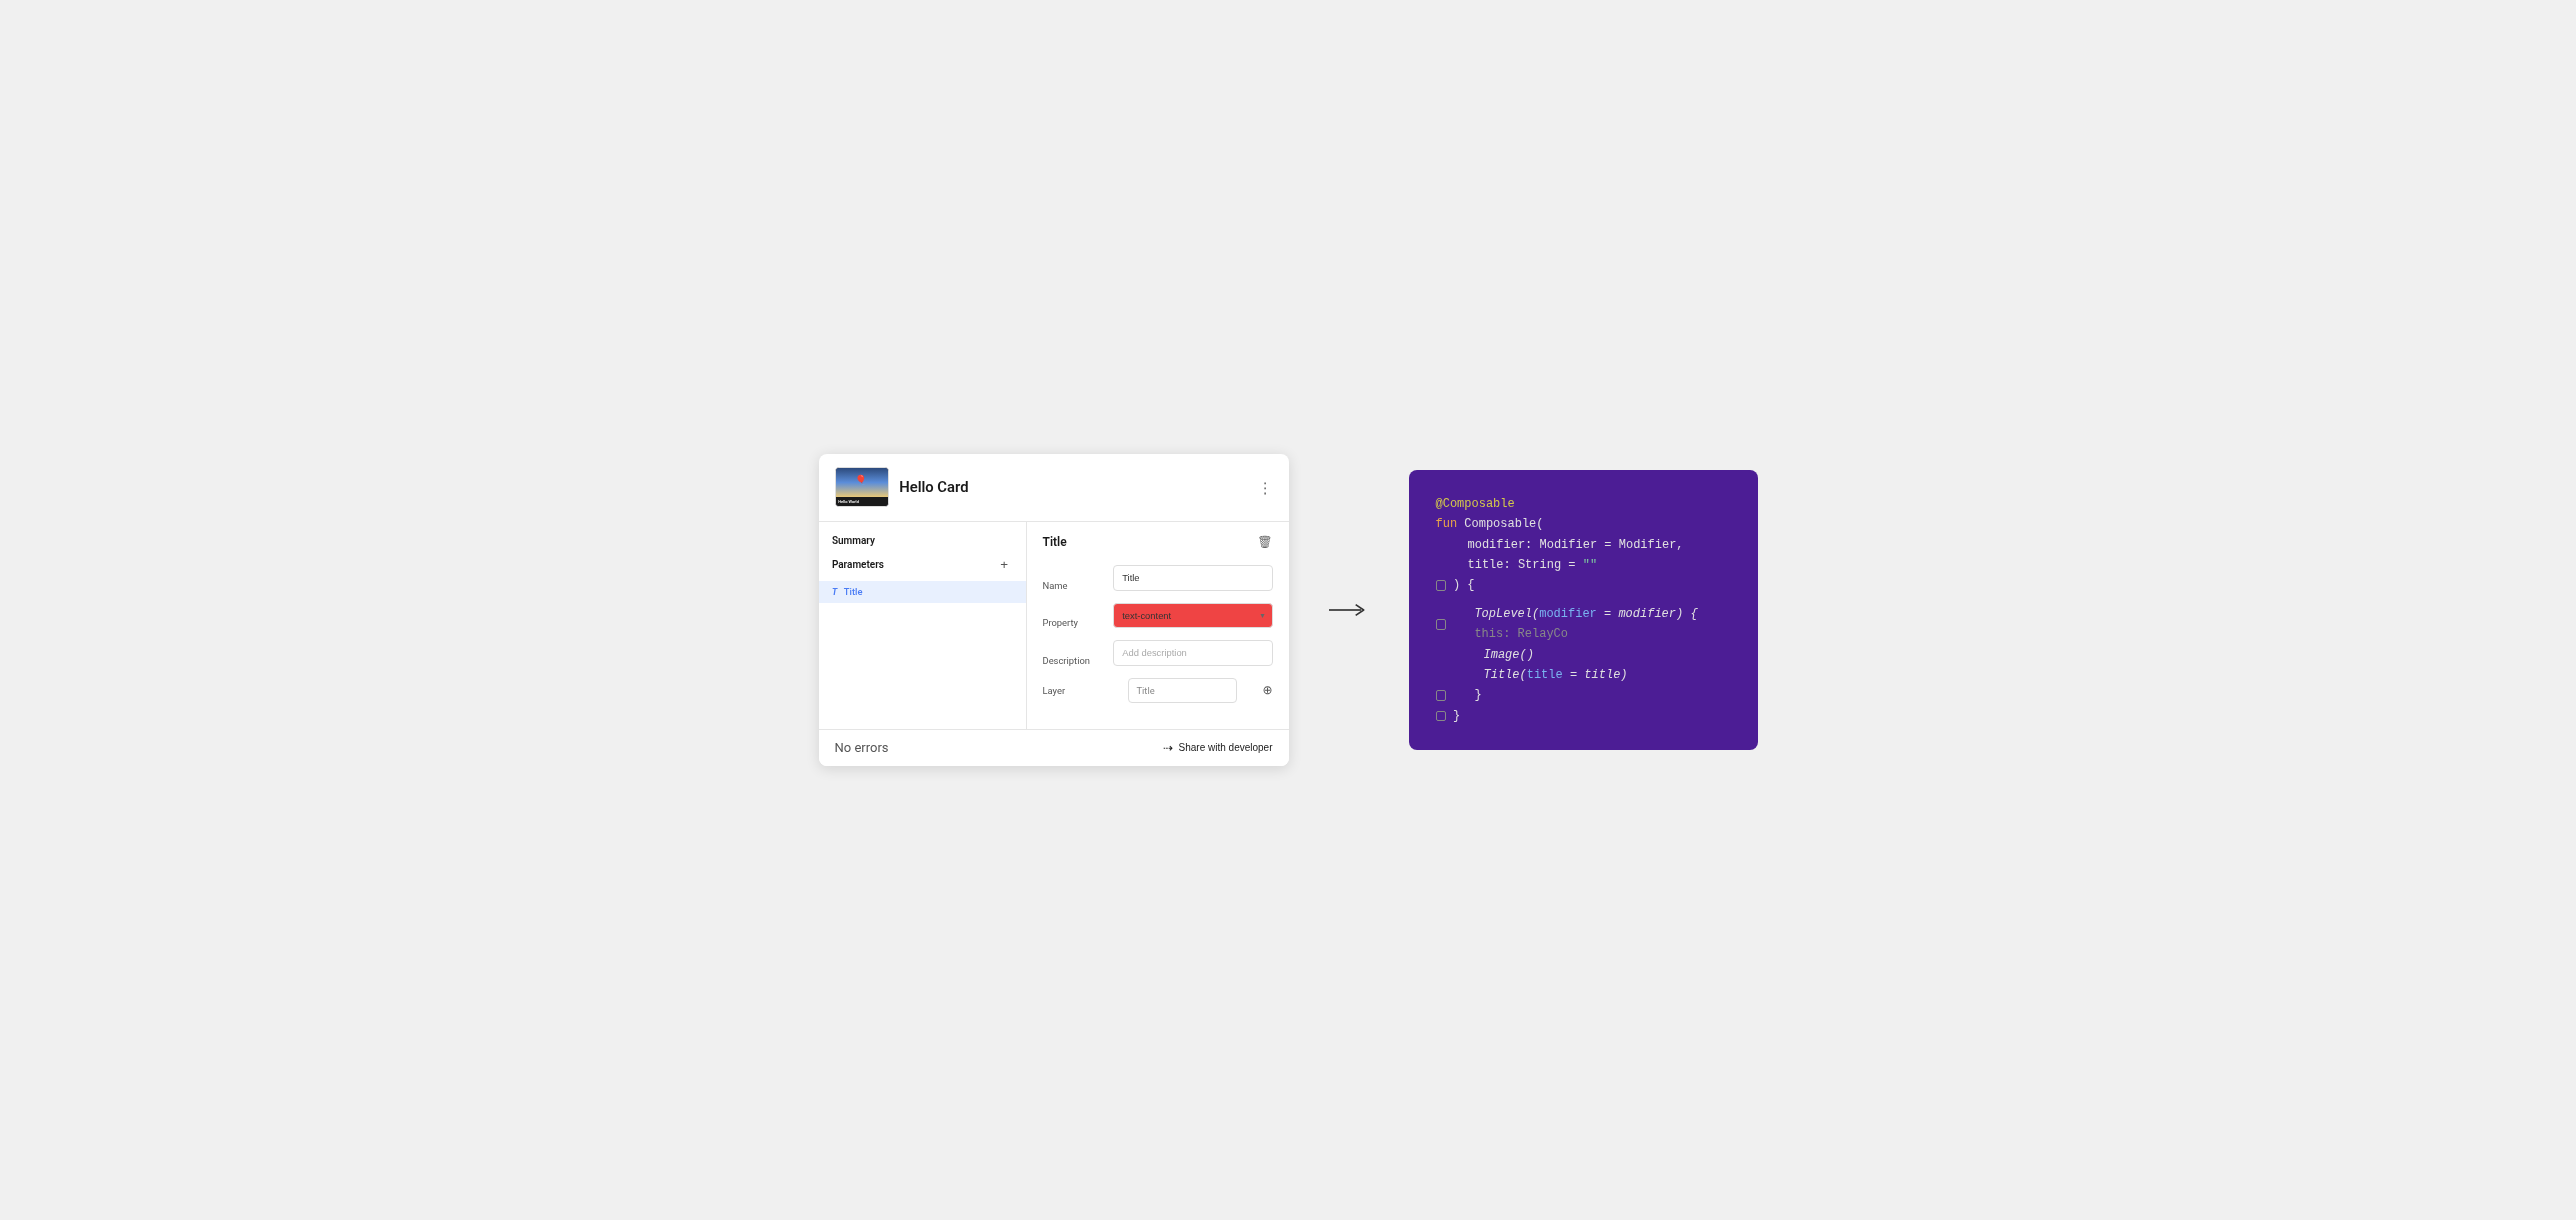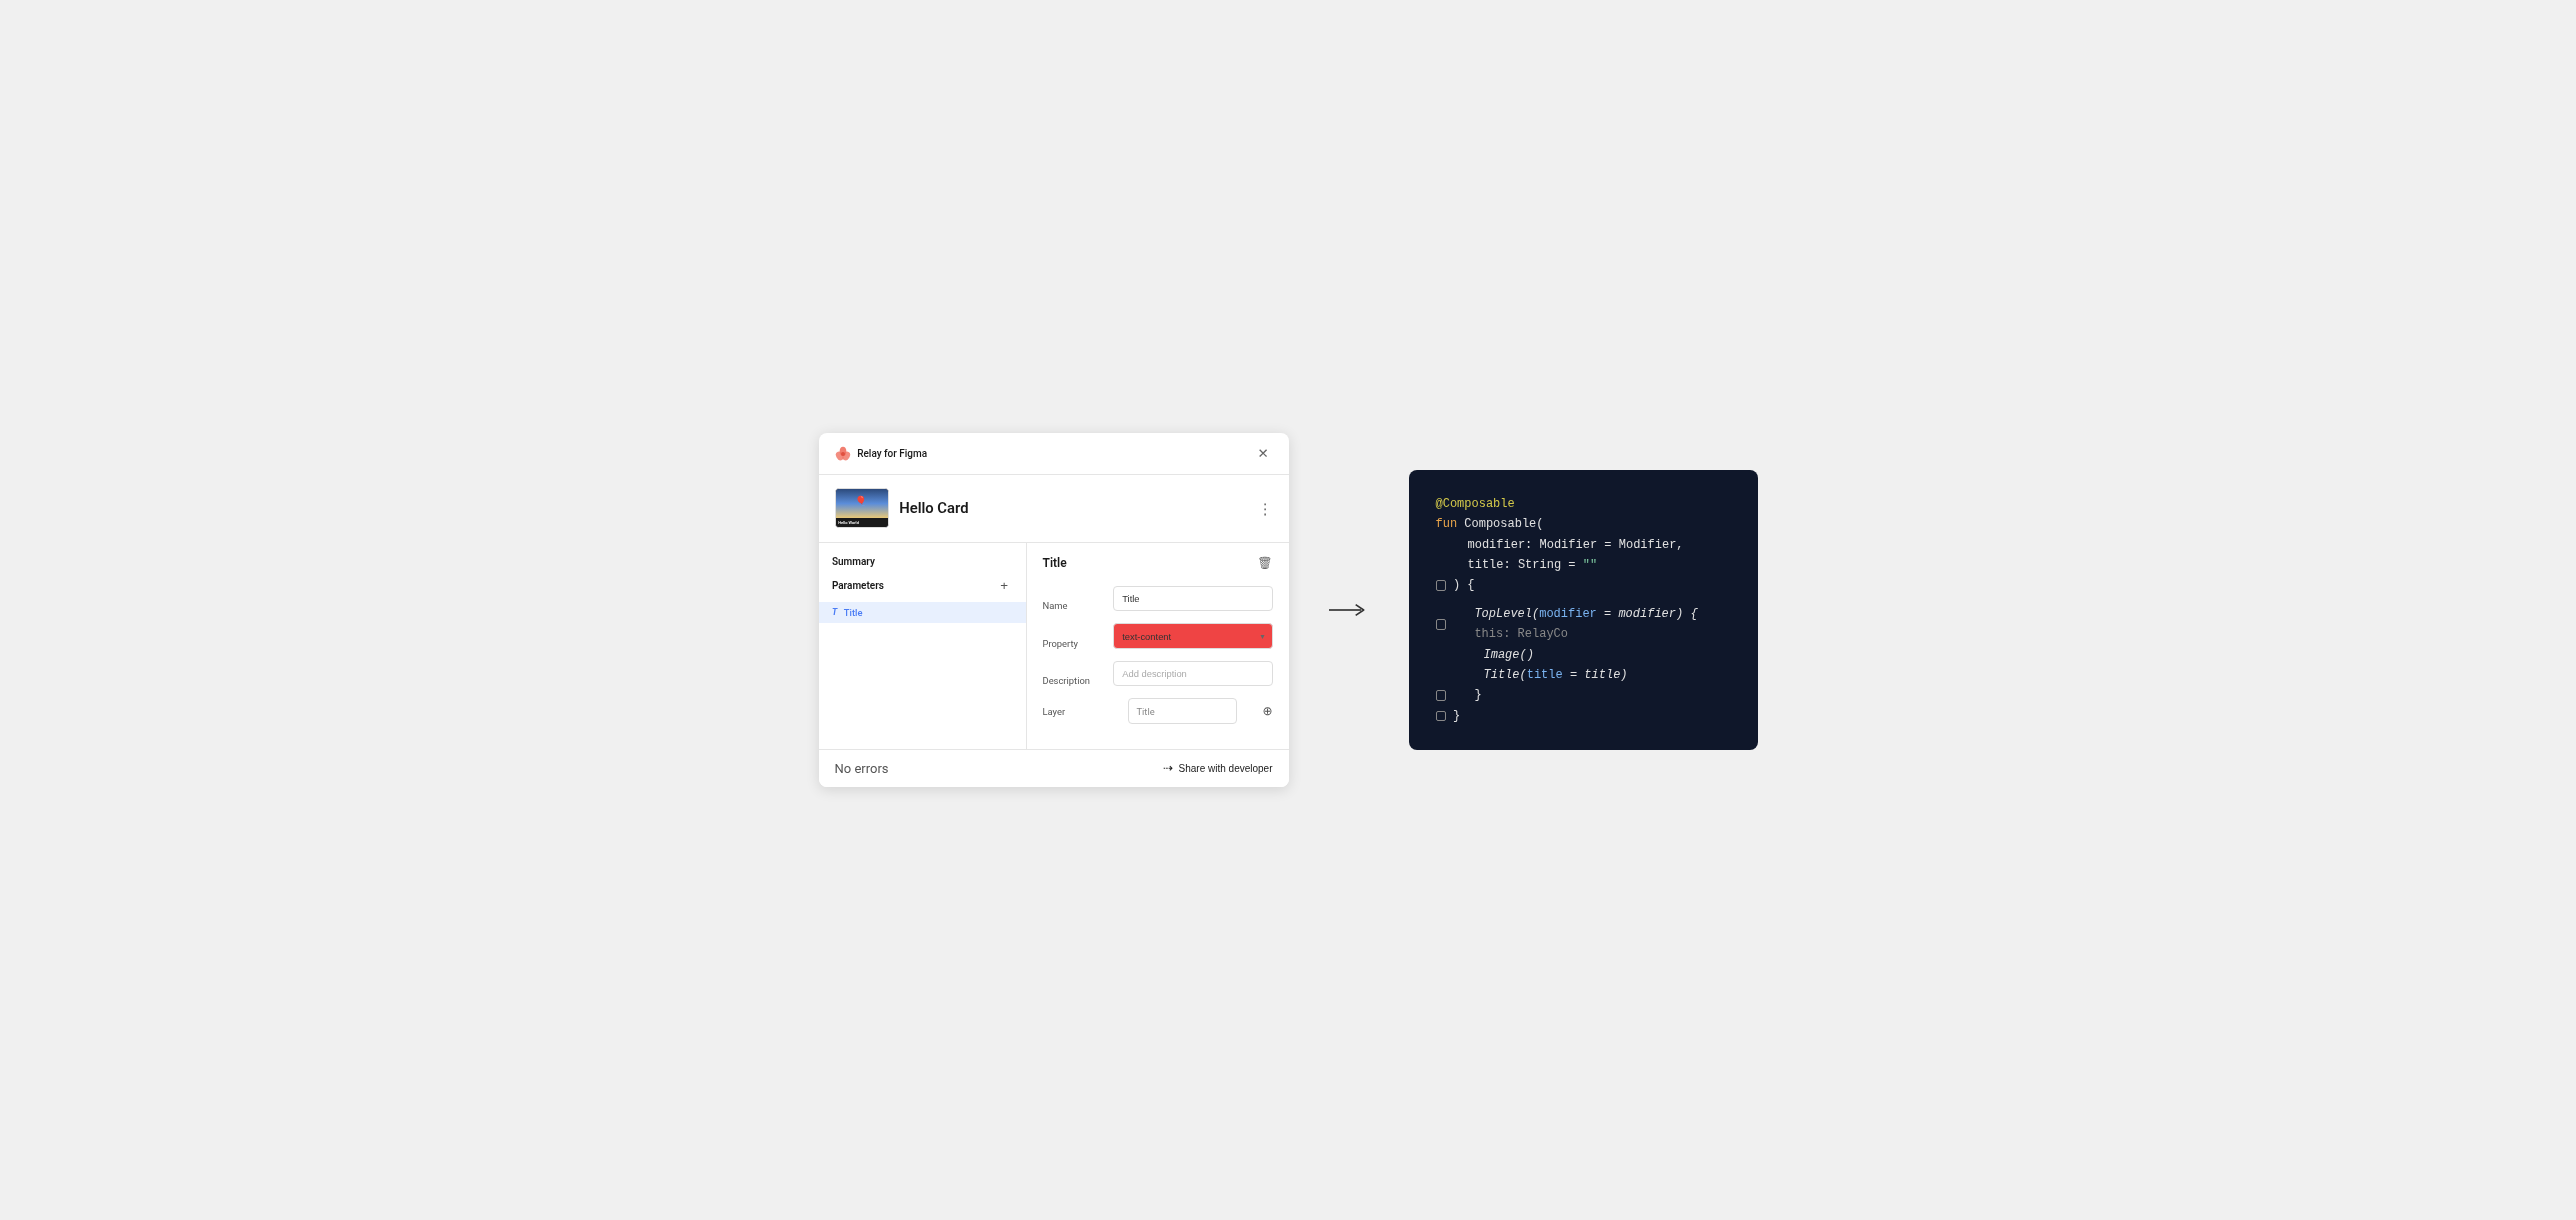--- a/index.html
+++ b/index.html
@@ -323,21 +323,21 @@
       justify-content: center;
       flex-shrink: 0;
     }
     .arrow-svg {
       width: 40px;
       height: 20px;
     }
 
     
     .code-panel {
-      background: #0f172a;
+      background: #4c1d95;
       border-radius: 8px;
       padding: 24px 27px;
       font-family: 'Courier New', monospace;
       font-size: 12px;
       line-height: 1.7;
       flex: 1;
       max-width: 510px;
       position: relative;
       overflow: hidden;
     }
@@ -366,35 +366,20 @@
     .c-gray { color: #888; }
     .c-italic { font-style: italic; }
   </style>
 </head>
 <body>
 
 <div class="main-container">
 
   <div class="panel">
 
-    <div class="panel-header">
-      <div class="panel-header-left">
-
-        <svg class="relay-logo" viewBox="0 0 24 24">
-          <ellipse cx="12" cy="8" rx="5" ry="7" fill="#f07060" opacity="0.9"></ellipse>
-          <ellipse cx="7" cy="15" rx="5" ry="7" fill="#f07060" opacity="0.8" transform="rotate(-30 7 15)"></ellipse>
-          <ellipse cx="17" cy="15" rx="5" ry="7" fill="#f07060" opacity="0.8" transform="rotate(30 17 15)"></ellipse>
-          <circle cx="12" cy="12" r="3" fill="#e05040"></circle>
-        </svg>
-        <span class="panel-title">Relay for Figma</span>
-      </div>
-      <button class="close-btn">
-        <span>✕</span>
-      </button>
-    </div>
 
     <div class="component-header">
       <div class="component-header-left">
         <div class="component-thumbnail">
           <div class="thumbnail-sky"></div>
           <div class="thumbnail-ground"></div>
           <span class="thumbnail-balloon">🎈</span>
           <span class="thumbnail-text">Hello World</span>
         </div>
         <span class="component-name">Hello Card</span>

